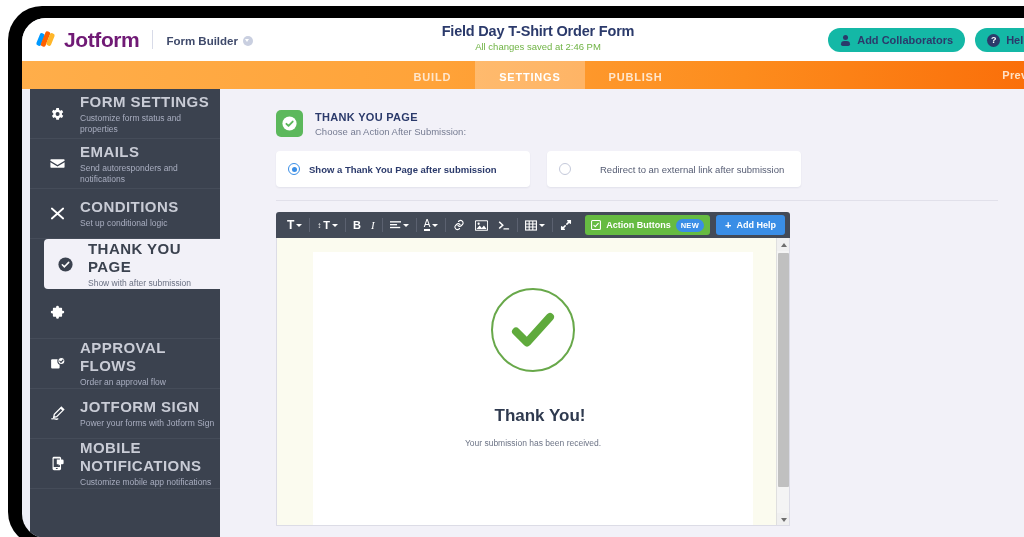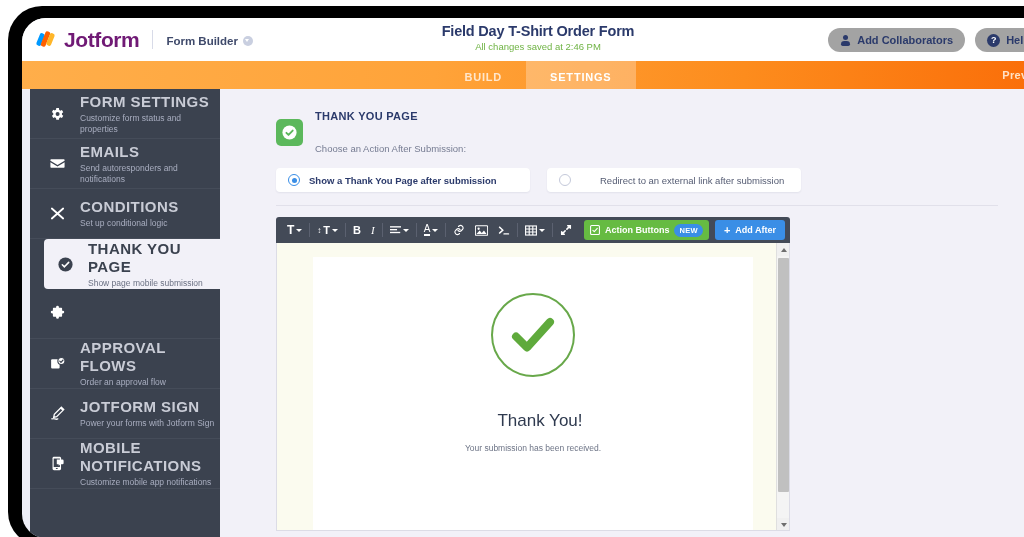--- a/index.html
+++ b/index.html
@@ -74,21 +74,21 @@
   #save-status {
     font-size: 9.5px; color: #6fb344; margin-top: 2px;
   }
 
   #topbar-right {
     position: absolute; right: 12px; top: 10px;
     display: flex; align-items: center; gap: 10px;
   }
   .pill {
     display: flex; align-items: center; gap: 6px;
-    background: #a3a3a3; border-radius: 14px;
+    background: #14b8a6; border-radius: 14px;
     padding: 5px 12px; height: 24px;
     font-size: 11px; color: #2b3a6b; font-weight: bold;
     white-space: nowrap;
   }
   .ico-person {
     width: 11px; height: 11px; position: relative; flex: none;
   }
   .ico-person::before {
     content: ""; position: absolute; left: 3px; top: 0;
     width: 5px; height: 5px; border-radius: 50%; background: #2b3a6b;
@@ -177,29 +177,29 @@
   #ty-check {
     width: 27px; height: 27px; border-radius: 5px; background: #5cb85c;
     display: flex; align-items: center; justify-content: center;
     flex: none; margin-right: 12px;
   }
   #ty-check svg { display: block; }
   #ty-title {
     font-size: 11px; font-weight: bold; color: #2b3a6b; letter-spacing: 0.3px;
   }
   #ty-sub {
-    font-size: 9.5px; color: #767c92; margin-top: 21px;
+    font-size: 9.5px; color: #767c92; margin-top: 3px;
   }
 
   #radio-row {
     display: flex; gap: 17px;
     margin: 14px 0 0 56px;
   }
   .radio-card {
-    width: 254px; height: 24px;
+    width: 254px; height: 36px;
     background: #ffffff; border-radius: 4px;
     display: flex; align-items: center; padding-left: 12px;
     box-shadow: 0 1px 2px rgba(20,30,70,0.07);
   }
   .rdo {
     width: 12px; height: 12px; border-radius: 50%;
     border: 1px solid #c4c9da; background: #ffffff;
     flex: none; margin-right: 9px; position: relative;
   }
   .rdo.on { border-color: #3a8ee6; }
@@ -269,21 +269,21 @@
     background: #ffffff;
   }
   #ty-big-check {
     margin: 36px auto 0 auto;
     width: 84px; height: 84px; border-radius: 50%;
     border: 2px solid #68a84a;
     display: flex; align-items: center; justify-content: center;
   }
   #ty-big-text {
     text-align: center; margin-top: 34px;
-    font-size: 17px; font-weight: normal; color: #2f3a4f; margin-left: 14px;
+    font-size: 17px; font-weight: bold; color: #2f3a4f; margin-left: 14px;
   }
   #ty-big-sub {
     text-align: center; margin-top: 12px;
     font-size: 8.5px; color: #6d7486;
   }
 
   
   #vscroll {
     position: absolute; right: 0; top: 0; width: 13px; height: 288px;
     background: #f4f4f4; border-left: 1px solid #dfdfdf;
@@ -335,20 +335,21 @@
       <div class="pill">
         <span class="ico-help">?</span>
         <span>Help</span>
       </div>
     </div>
   </div>
 
   <div id="navbar">
     <div class="navtab">BUILD</div>
     <div class="navtab active">SETTINGS</div>
+    <div class="navtab">PUBLISH</div>
     <div id="preview-btn">Preview</div>
   </div>
 
   <div id="sidebar">
 
     <div class="side-item">
       <div class="si-icon">
         <svg width="16" height="16" viewBox="0 0 24 24" fill="currentColor">
               <path d="M19.4 13a7.6 7.6 0 0 0 0-2l2-1.6-2-3.4-2.4 1a7.5 7.5 0 0 0-1.7-1L14.9 3h-4l-.4 2.6c-.6.2-1.2.6-1.7 1l-2.4-1-2 3.4L6.4 11a7.6 7.6 0 0 0 0 2l-2 1.6 2 3.4 2.4-1c.5.4 1.1.8 1.7 1l.4 2.6h4l.4-2.6c.6-.2 1.2-.6 1.7-1l2.4 1 2-3.4-2-1.6zM12.9 15a3 3 0 1 1 0-6 3 3 0 0 1 0 6z"></path>
             </svg>
@@ -385,21 +386,21 @@
 
     <div class="side-item active">
       <div class="si-icon">
         <svg width="17" height="17" viewBox="0 0 24 24" fill="currentColor">
               <circle cx="12" cy="12" r="10"></circle>
               <path d="M7.5 12.3l3 3 6-6.3" fill="none" stroke="#ffffff" stroke-width="2.2" stroke-linecap="round" stroke-linejoin="round"></path>
             </svg>
       </div>
       <div class="si-text">
         <div class="si-title">THANK YOU PAGE</div>
-        <div class="si-sub">Show page mobile submission</div>
+        <div class="si-sub">Show with after submission</div>
       </div>
     </div>
 
     <div class="side-item">
       <div class="si-icon">
         <svg width="17" height="17" viewBox="0 0 24 24" fill="currentColor">
               <path d="M10 3a2 2 0 0 1 4 0v1h3.5a1 1 0 0 1 1 1V8h1a2 2 0 0 1 0 4h-1v3.5a1 1 0 0 1-1 1H14v1a2 2 0 0 1-4 0v-1H6.5a1 1 0 0 1-1-1V12h-1a2 2 0 0 1 0-4h1V5a1 1 0 0 1 1-1H10z"></path>
             </svg>
       </div>
     </div>
@@ -549,21 +550,21 @@
           <div id="action-btn">
             <svg width="10" height="10" viewBox="0 0 14 14" fill="none" stroke="#ffffff" stroke-width="1.5">
                   <rect x="0.8" y="0.8" width="12.4" height="12.4" rx="1.4"></rect>
                   <path d="M4 7.4l2 2 4.2-4.6" stroke-linecap="round" stroke-linejoin="round"></path>
                 </svg>
             <span>Action Buttons</span>
             <span id="new-badge">NEW</span>
           </div>
           <div id="addfield-btn">
             <span style="font-size:11px;line-height:1;">+</span>
-            <span>Add After</span>
+            <span>Add Help</span>
           </div>
         </div>
       </div>
 
       <div id="editor-canvas">
         <div id="canvas-page">
           <div id="ty-big-check">
             <svg width="56" height="56" viewBox="0 0 56 56" fill="none" stroke="#5faa3c" stroke-width="8" stroke-linecap="round" stroke-linejoin="round">
                   <path d="M11 29.5l11 11L45 15"></path>
                 </svg>

